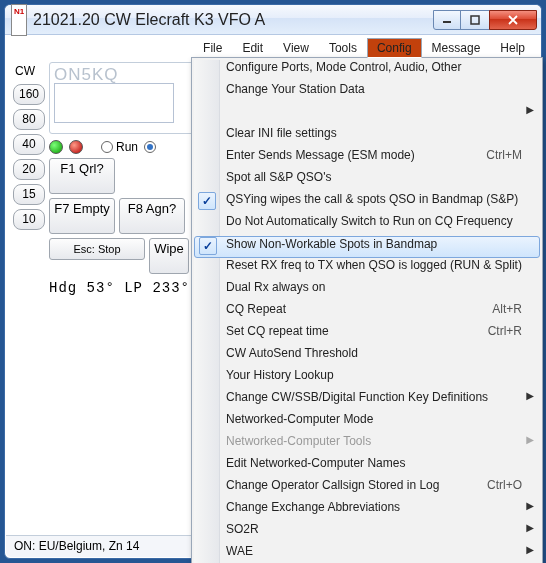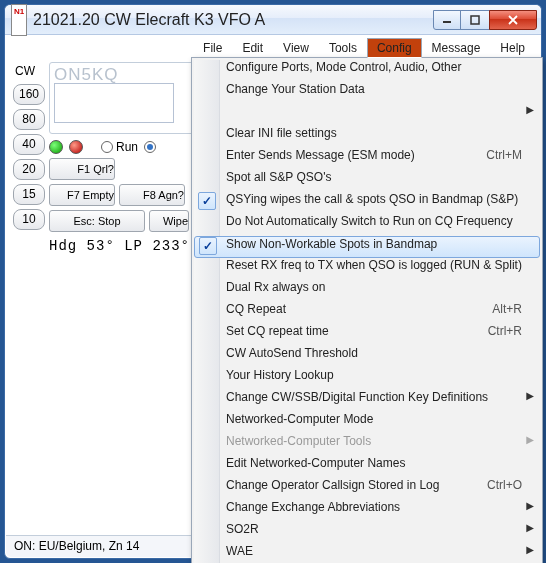--- a/index.html
+++ b/index.html
@@ -127,23 +127,23 @@
     display:flex; align-items:center; gap:6px; margin:6px 0 4px 0;
   }
   .led { width:14px; height:14px; border-radius:50%; border:1px solid #555;}
   .led.green{ background: radial-gradient(circle at 35% 35%, #7cff7a, #0a9a00); }
   .led.red{ background: radial-gradient(circle at 35% 35%, #ff9a88, #b30000); }
   .radio { display:flex; align-items:center; gap:3px;}
   .radio .dot{ width:12px;height:12px;border:1px solid #666;border-radius:50%;display:inline-block;position:relative;background:#fff;}
   .radio .dot.checked::after{content:"";position:absolute;left:2px;top:2px;width:6px;height:6px;border-radius:50%;background:#3373c5;}
   .fkey-row{ display:flex; gap:4px; margin-bottom:4px;}
   .fkey{
-    flex:0 0 66px; height:22px; border:1px solid #9fa6af; border-radius:3px;
+    flex:0 0 66px; height:36px; border:1px solid #9fa6af; border-radius:3px;
     background:linear-gradient(to bottom,#fdfdfd,#e7e9ed);
-    text-align:right; line-height:20px; font-size:11px;
+    text-align:center; line-height:20px; font-size:13px;
     overflow:hidden; white-space:nowrap;
   }
   .esc-row{ display:flex; gap:4px; margin-bottom:4px;}
   .esc-btn{ flex:0 0 96px; height:22px; border:1px solid #9fa6af; border-radius:3px;
     background:linear-gradient(to bottom,#fdfdfd,#e7e9ed); text-align:center; line-height:20px; font-size:11px;}
   .hdg{ font-family: "Courier New", monospace; font-size:14px; letter-spacing:1px; padding:2px 0;}
   .statusbar{
     position:absolute; left:1px; right:1px; bottom:1px; height:22px;
     border-top:1px solid #c3cedb; padding:3px 8px; background:#f4f6fa;
     border-radius:0 0 5px 5px;

